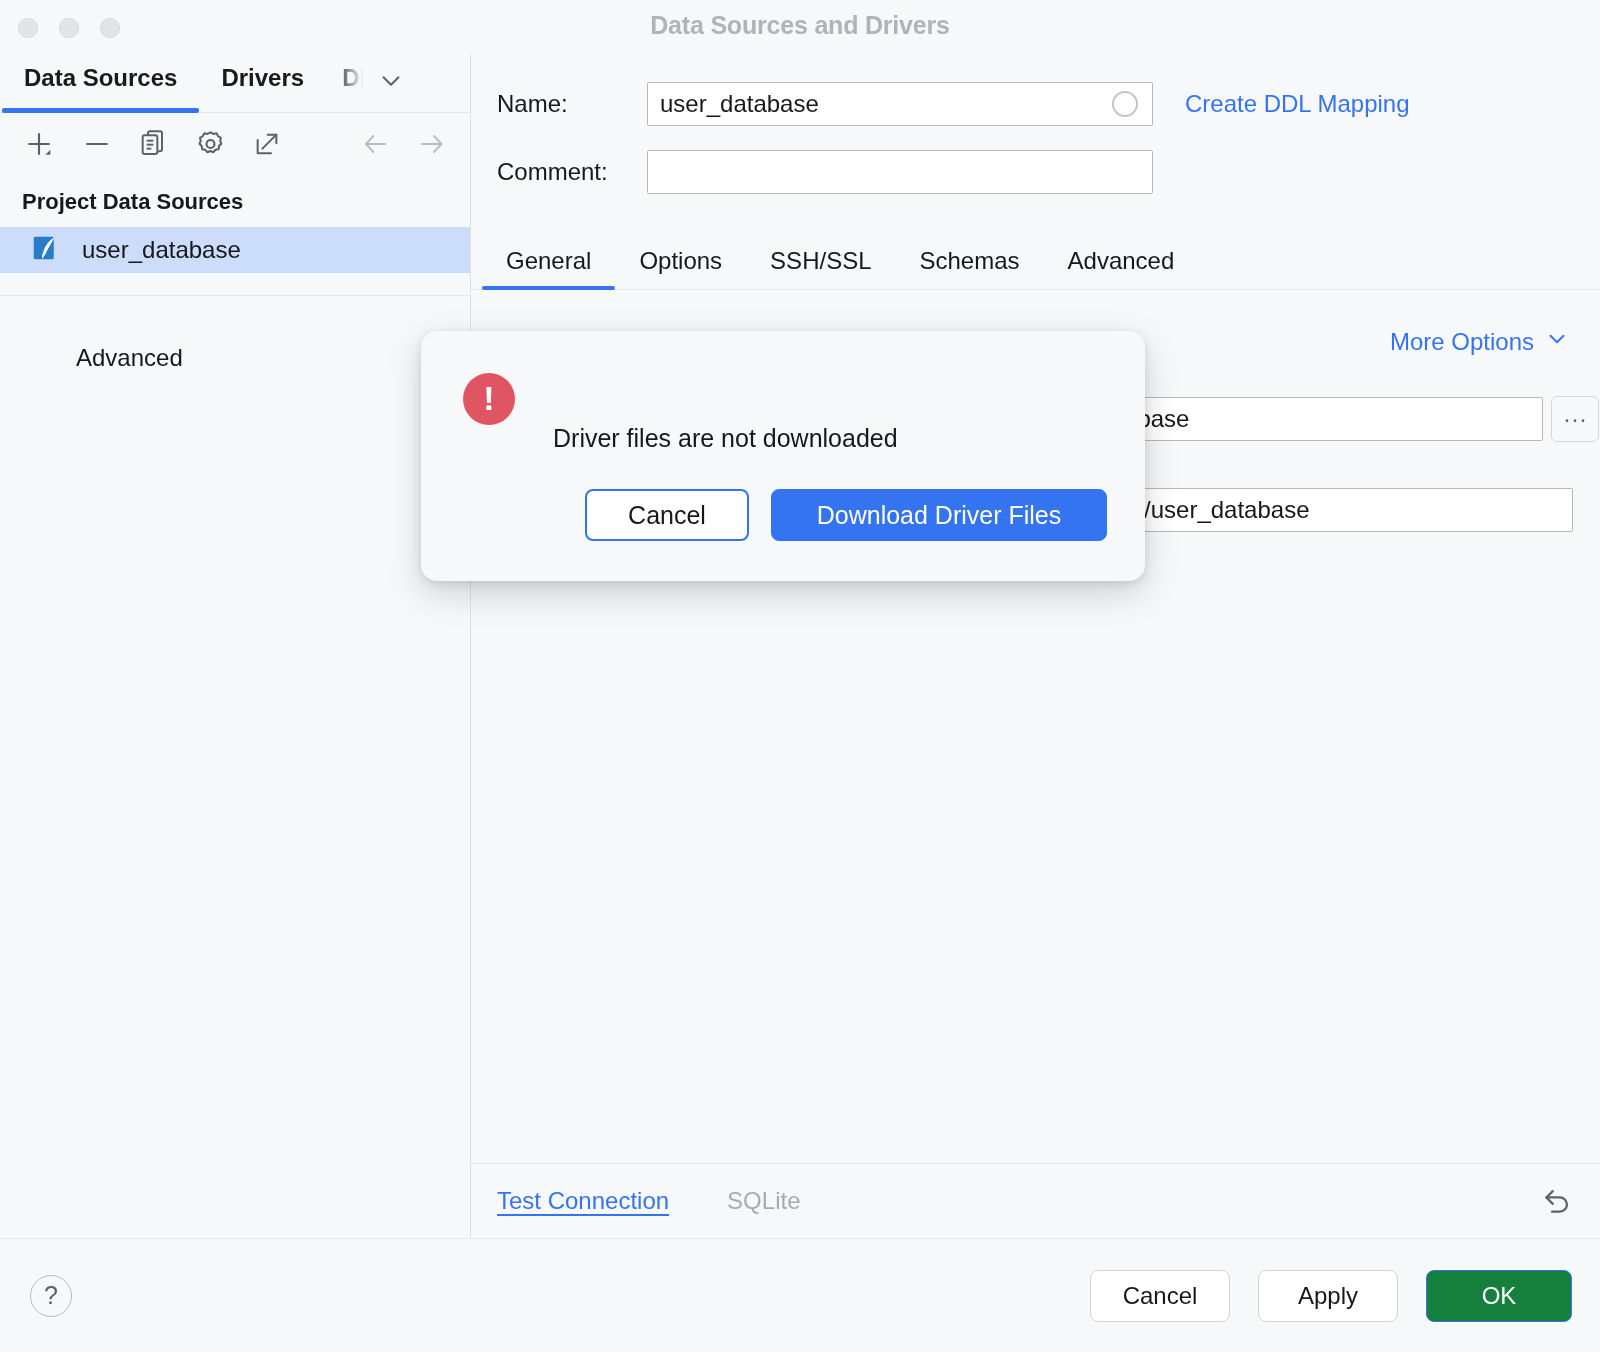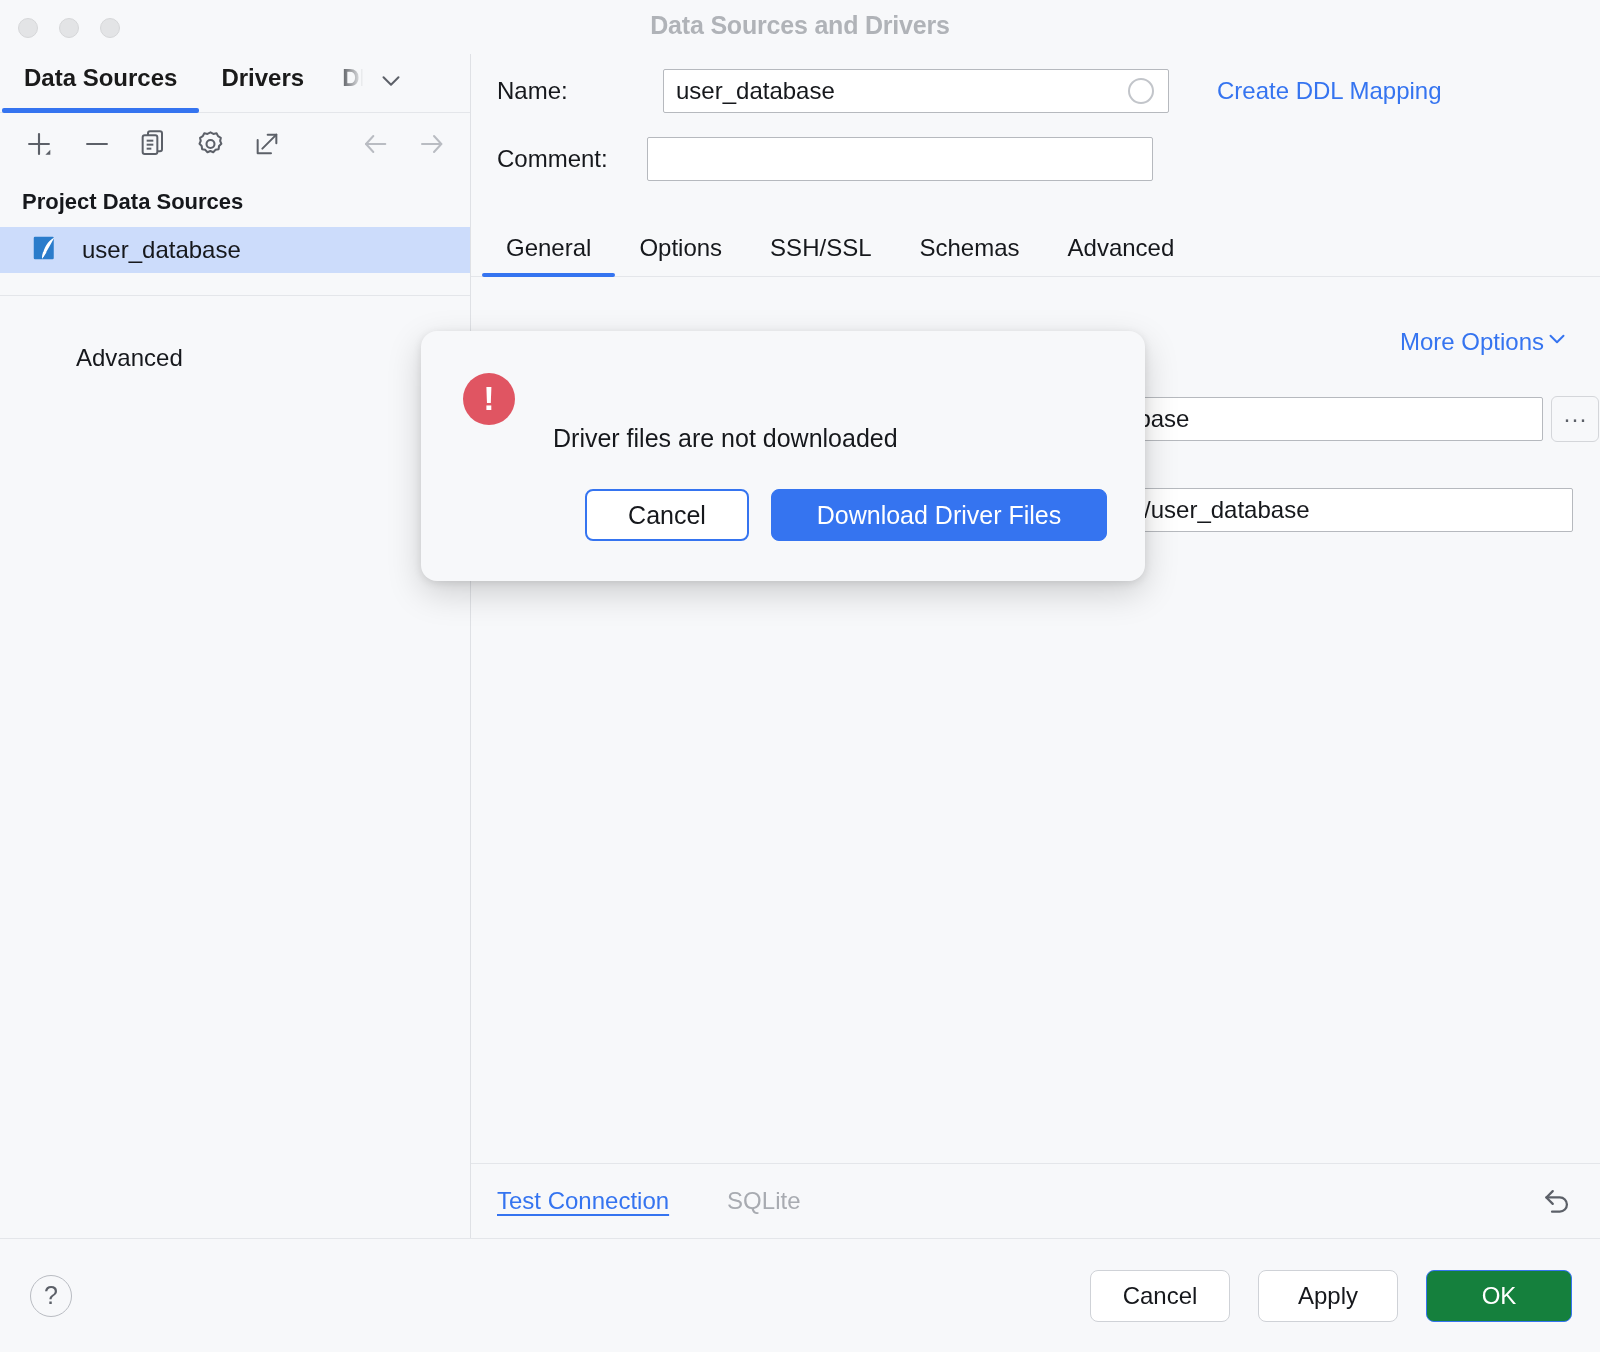--- a/index.html
+++ b/index.html
@@ -139,21 +139,21 @@
     position: relative; white-space: nowrap;
   }
   .mtab.active::after {
     content: ""; position: absolute; left: 0; right: 0; bottom: -1px;
     height: 4px; background: #3574f0; border-radius: 2px;
   }
 
   .more-options {
     position: absolute; right: 30px; top: 272px;
     font-size: 24px; color: #3574f0;
-    display: flex; align-items: center; 
+    display: flex; align-items: center; gap: 10px;
   }
 
   
   .hidden-row {
     position: absolute; display: flex; align-items: center;
   }
   #row-file { left: 560px; top: 342px; }
   #row-url  { left: 560px; top: 434px; }
   .clipped-input {
     height: 44px; background: #ffffff;
@@ -354,21 +354,21 @@
       <span class="ds-label">user_database</span>
     </div>
 
     <div class="sb-sep"></div>
 
     <div class="problems-label">Advanced</div>
   </div>
 
   <div class="main">
 
-    <div class="form-row" style="margin-top:15px;gap:16px;">
+    <div class="form-row" style="margin-top:28px;">
       <div class="form-label">Name:</div>
       <div class="text-input" id="name-input">
         <span>user_database</span>
         <span class="spinner-ring"></span>
       </div>
       <div class="ddl-link">Create DDL Mapping</div>
     </div>
 
     <div class="form-row" style="margin-top:24px;">
       <div class="form-label">Comment:</div>

